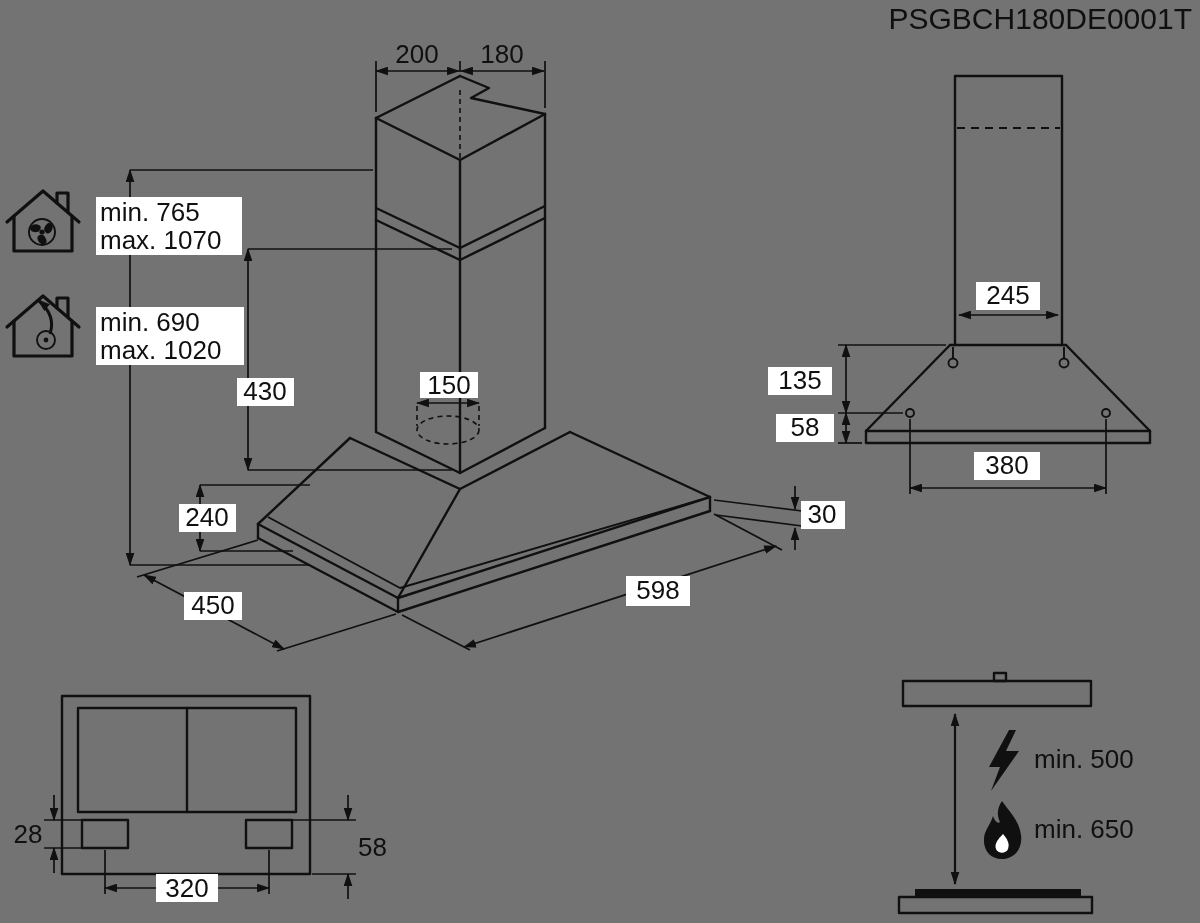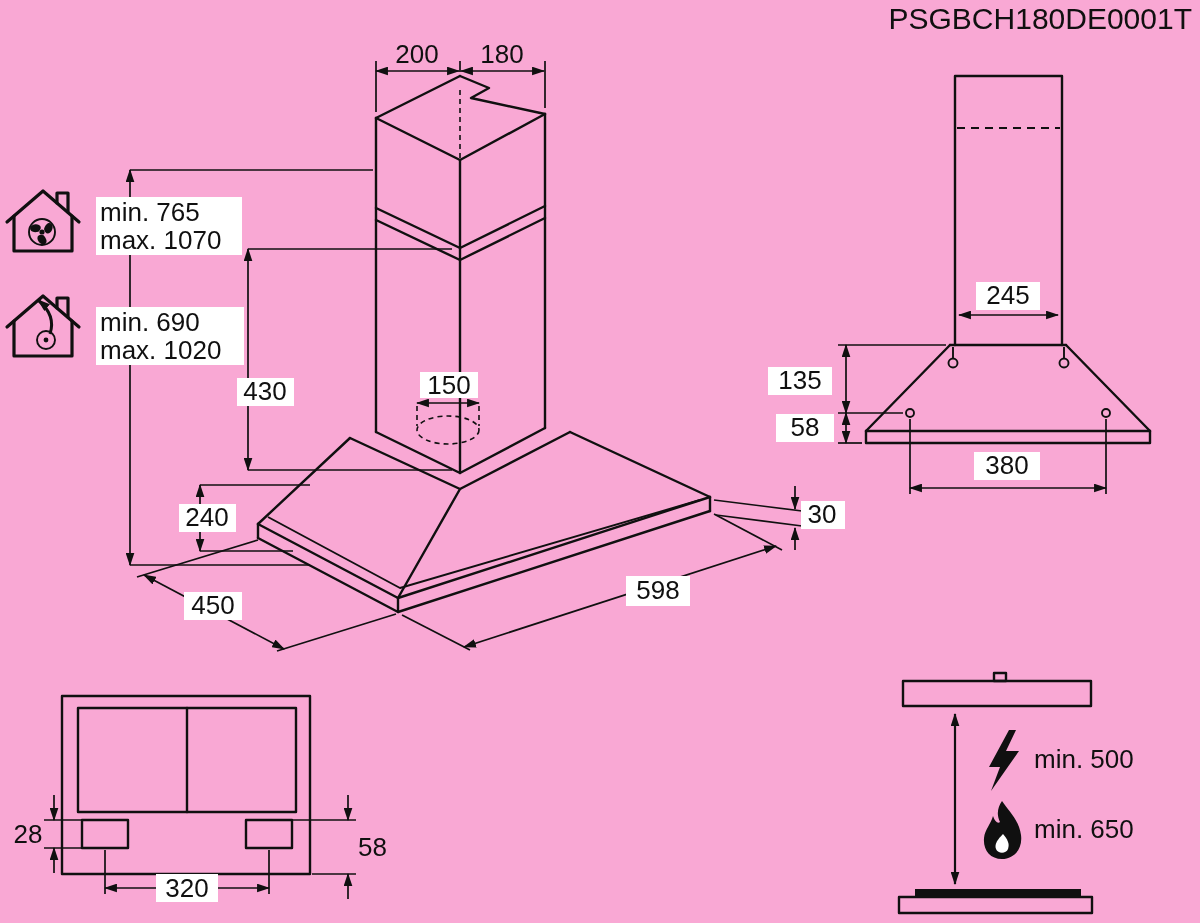--- a/index.html
+++ b/index.html
@@ -1,16 +1,16 @@
 <!DOCTYPE html>
 <html><head>
 <meta charset="utf-8">
 <style>
   html,body{margin:0;padding:0;background:#ffffff}
-  .canvas{position:relative;width:1200px;height:923px;background:#f9a8d4;font-family:"Liberation Sans",sans-serif;overflow:hidden}
+  .canvas{position:relative;width:1200px;height:923px;background:#737373;font-family:"Liberation Sans",sans-serif;overflow:hidden}
   svg{display:block}
   .ol{stroke:#101010;stroke-width:2.4;fill:none;stroke-linejoin:round;stroke-linecap:round}
   .ol2{stroke:#101010;stroke-width:1.9;fill:none;stroke-linejoin:round}
   .dim{stroke:#101010;stroke-width:1.7;fill:none}
   .dash2{stroke:#101010;stroke-width:1.6;fill:none;stroke-dasharray:5 4}
   .dashol{stroke:#101010;stroke-width:1.9;fill:none;stroke-dasharray:8 6}
   .lblbg{fill:#ffffff;stroke:none}
   text.lbl{font:26px "Liberation Sans",sans-serif;fill:#101010}
   text.title{font:30px "Liberation Sans",sans-serif;fill:#101010}
 </style>

